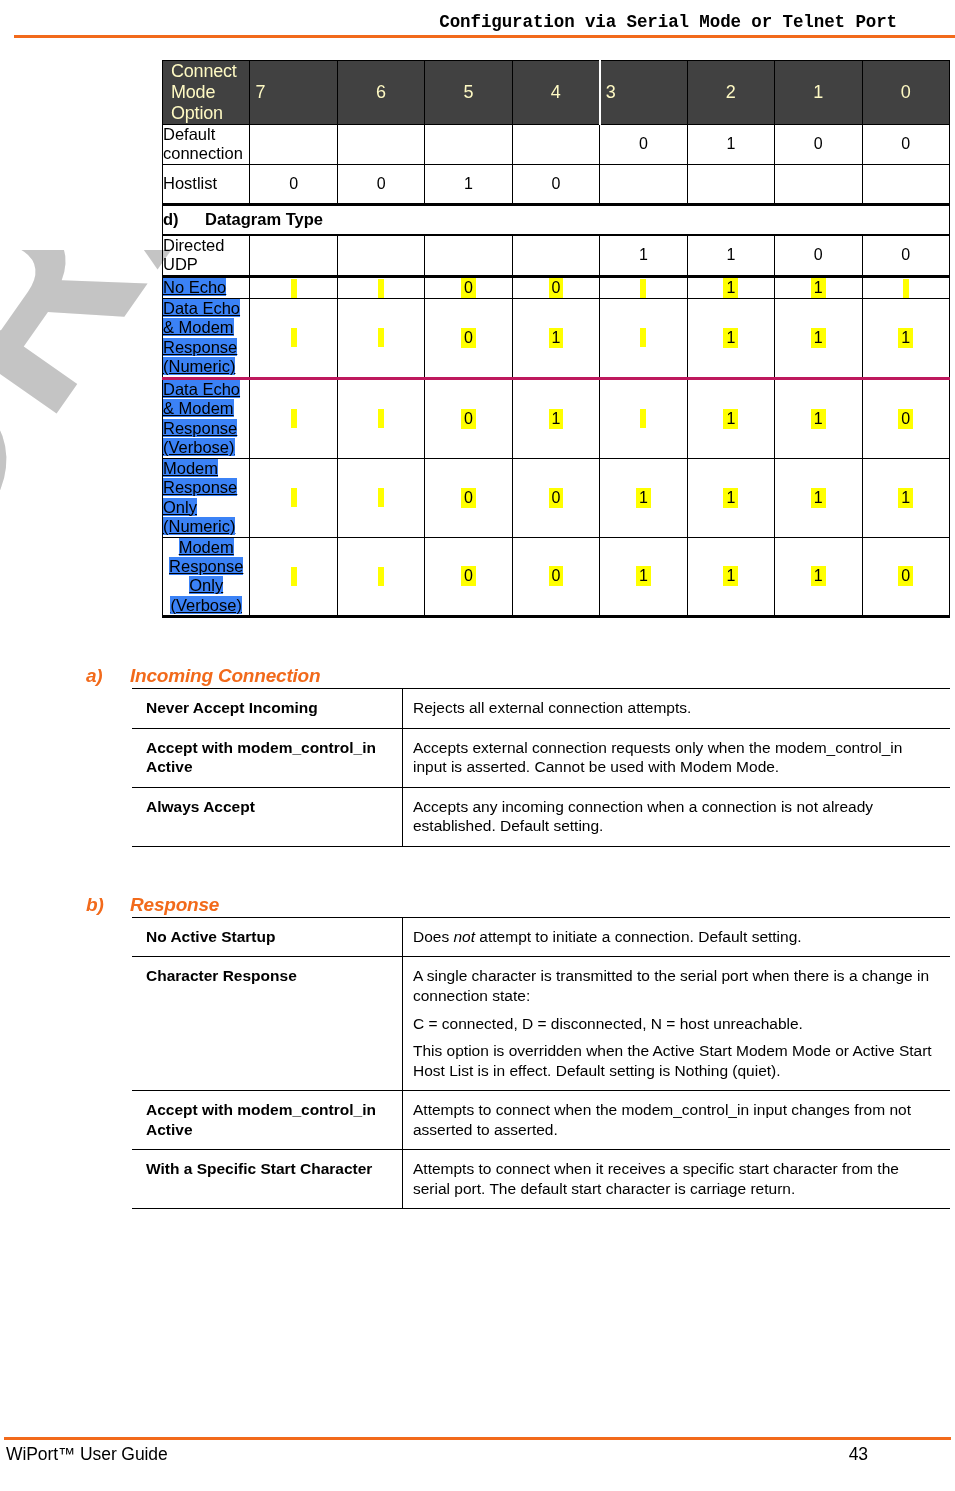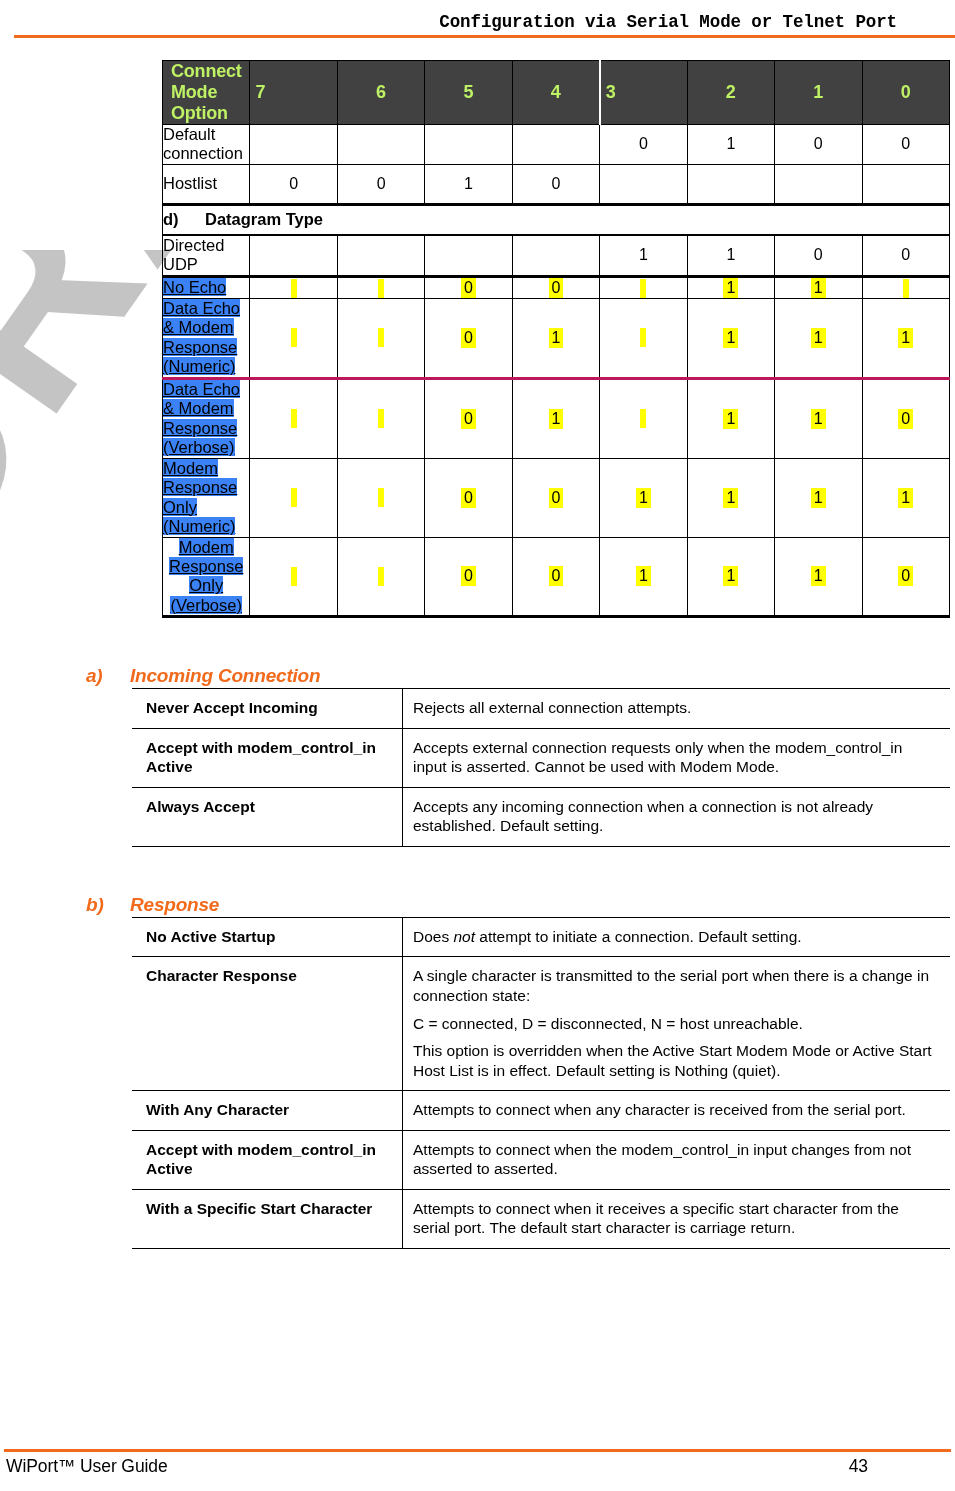--- a/index.html
+++ b/index.html
@@ -57,21 +57,21 @@
     height: 3px;
     background: #F26A1B;
     width: 947px;
     margin-left: 4px;
   }
 
   
   .running-footer {
     position: absolute;
     left: 0;
-    bottom: 14px;
+    bottom: 26px;
     width: 876px;
   }
   .running-footer .ftr-row {
     display: flex;
     justify-content: space-between;
     align-items: baseline;
     font-size: 17.5px;
     padding: 4px 8px 0 6px;
     letter-spacing: -0.1px;
   }
@@ -92,22 +92,22 @@
     width: 788px;
     font-size: 15.5px;
   }
   table.bit-table td, table.bit-table th {
     border: 1px solid #000;
     padding: 0;
     vertical-align: middle;
   }
   .bt-head th {
     background: #414141;
-    color: #bef264;
-    font-weight: bold;
+    color: #fef9c3;
+    font-weight: normal;
     font-size: 18px;
     height: 33px;
     border: 1px solid #414141;
     border-bottom: 2px solid #000;
   }
   .bt-head th.opt {
     text-align: left;
     padding-left: 8px;
     letter-spacing: -0.2px;
   }
@@ -372,26 +372,20 @@
               </tr>
               <tr>
                 <td class="term">Character Response</td>
                 <td class="def">
                   <p>A single character is transmitted to the serial port when there is a change in connection state:</p>
                   <p>C = connected, D = disconnected, N = host unreachable.</p>
                   <p>This option is overridden when the Active Start Modem Mode or Active Start Host List is in effect. Default setting is Nothing (quiet).</p>
                 </td>
               </tr>
               <tr>
-                <td class="term">With Any Character</td>
-                <td class="def">
-                  <p>Attempts to connect when any character is received from the serial port.</p>
-                </td>
-              </tr>
-              <tr>
                 <td class="term">Accept with modem_control_in Active</td>
                 <td class="def">
                   <p>Attempts to connect when the modem_control_in input changes from not asserted to asserted.</p>
                 </td>
               </tr>
               <tr>
                 <td class="term">With a Specific Start Character</td>
                 <td class="def">
                   <p>Attempts to connect when it receives a specific start character from the serial port. The default start character is carriage return.</p>
                 </td>

